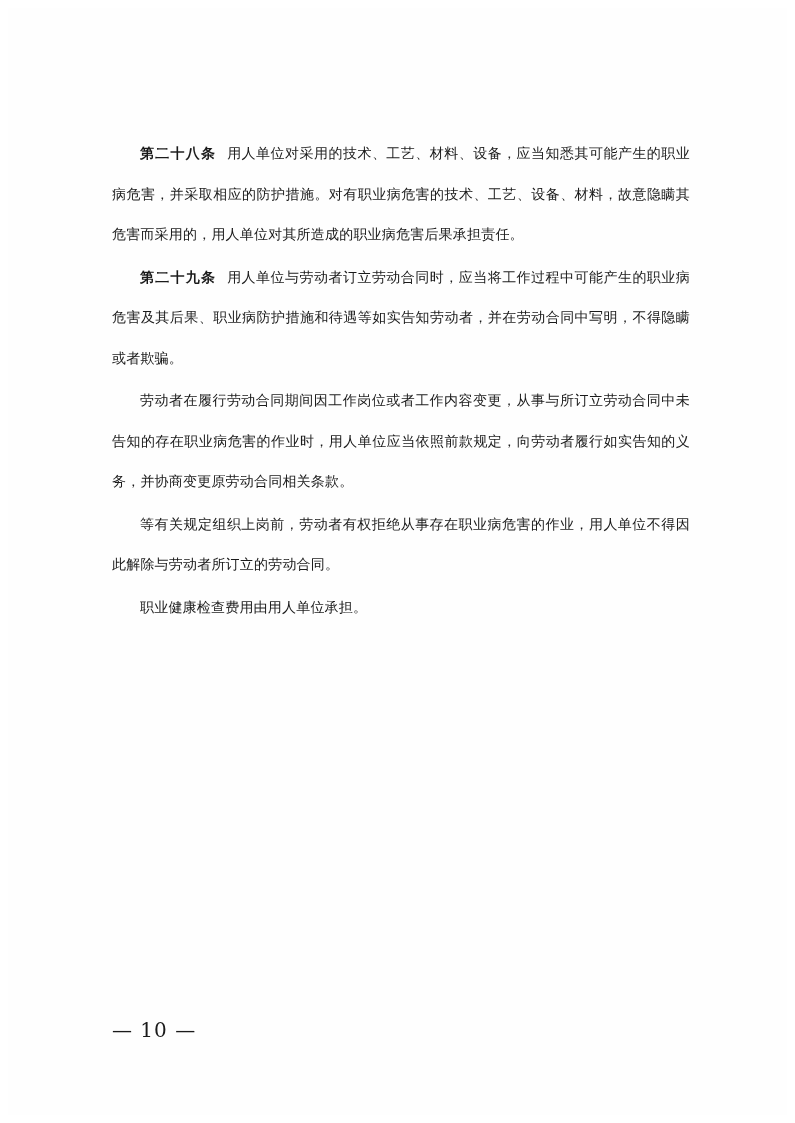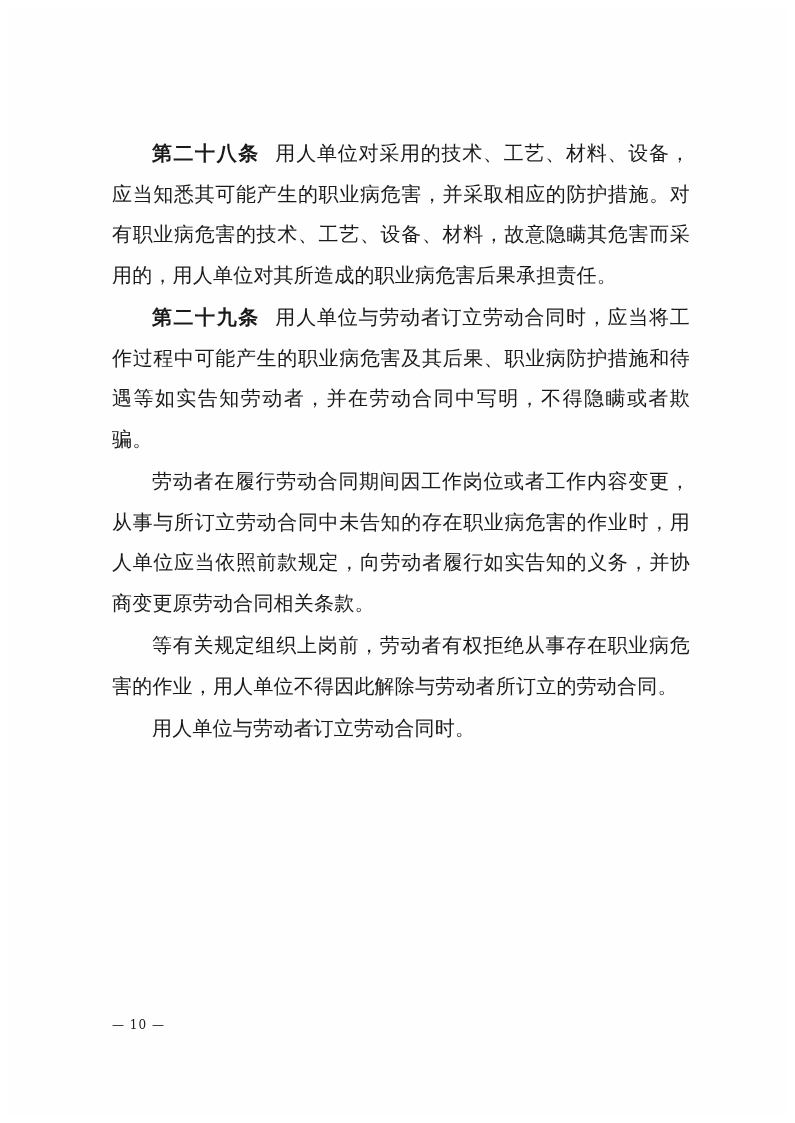--- a/index.html
+++ b/index.html
@@ -23,21 +23,21 @@
     background: #fefefe;
   }
   .content {
     position: absolute;
     left: 112px;
     top: 133px;
     width: 578px;
   }
   .para {
     margin: 0 0 2px 0;
-    font-size: 20px;
+    font-size: 14px;
     line-height: 40.5px;
     text-align: justify;
     text-justify: inter-ideograph;
     letter-spacing: 0.2px;
     color: #1a1a1a;
     text-indent: 2em;
     font-family: "DejaVu Serif", serif;
     font-weight: 500;
   }
   .lead {
@@ -46,21 +46,21 @@
   }
   .lead-gap {
     display: inline-block;
     width: 0.75em;
   }
   .footer {
     position: absolute;
     left: 112px;
     top: 1018px;
     width: 578px;
-    font-size: 12px;
+    font-size: 20px;
     color: #1a1a1a;
     font-family: "DejaVu Serif", serif;
     letter-spacing: 1px;
   }
   .footer .pagenum {
     display: inline-block;
   }
   
   .edge-top, .edge-bottom, .edge-left, .edge-right {
     position: absolute;
@@ -80,21 +80,21 @@
 
     <p class="para"><span class="lead">第二十八条</span><span class="lead-gap"></span><span>用人单位对采用的技术、工艺、材料、设备，应当知悉其可能产生的职业病危害，并采取相应的防护措施。对有职业病危害的技术、工艺、设备、材料，故意隐瞒其危害而采用的，用人单位对其所造成的职业病危害后果承担责任。</span></p>
 
     <p class="para"><span class="lead">第二十九条</span><span class="lead-gap"></span><span>用人单位与劳动者订立劳动合同时，应当将工作过程中可能产生的职业病危害及其后果、职业病防护措施和待遇等如实告知劳动者，并在劳动合同中写明，不得隐瞒或者欺骗。</span></p>
 
     <p class="para"><span>劳动者在履行劳动合同期间因工作岗位或者工作内容变更，从事与所订立劳动合同中未告知的存在职业病危害的作业时，用人单位应当依照前款规定，向劳动者履行如实告知的义务，并协商变更原劳动合同相关条款。</span></p>
 
     <p class="para"><span>等有关规定组织上岗前，劳动者有权拒绝从事存在职业病危害的作业，用人单位不得因此解除与劳动者所订立的劳动合同。</span></p>
 
 
-    <p class="para"><span>用人单位与劳动者订立劳动合同时。</span></p>
+    <p class="para"><span>职业健康检查费用由用人单位承担。</span></p>
 
 
   </div>
 
   <div class="footer">
     <span class="pagenum">— 10 —</span>
   </div>
 
   <div class="edge-top"></div>
   <div class="edge-bottom"></div>

